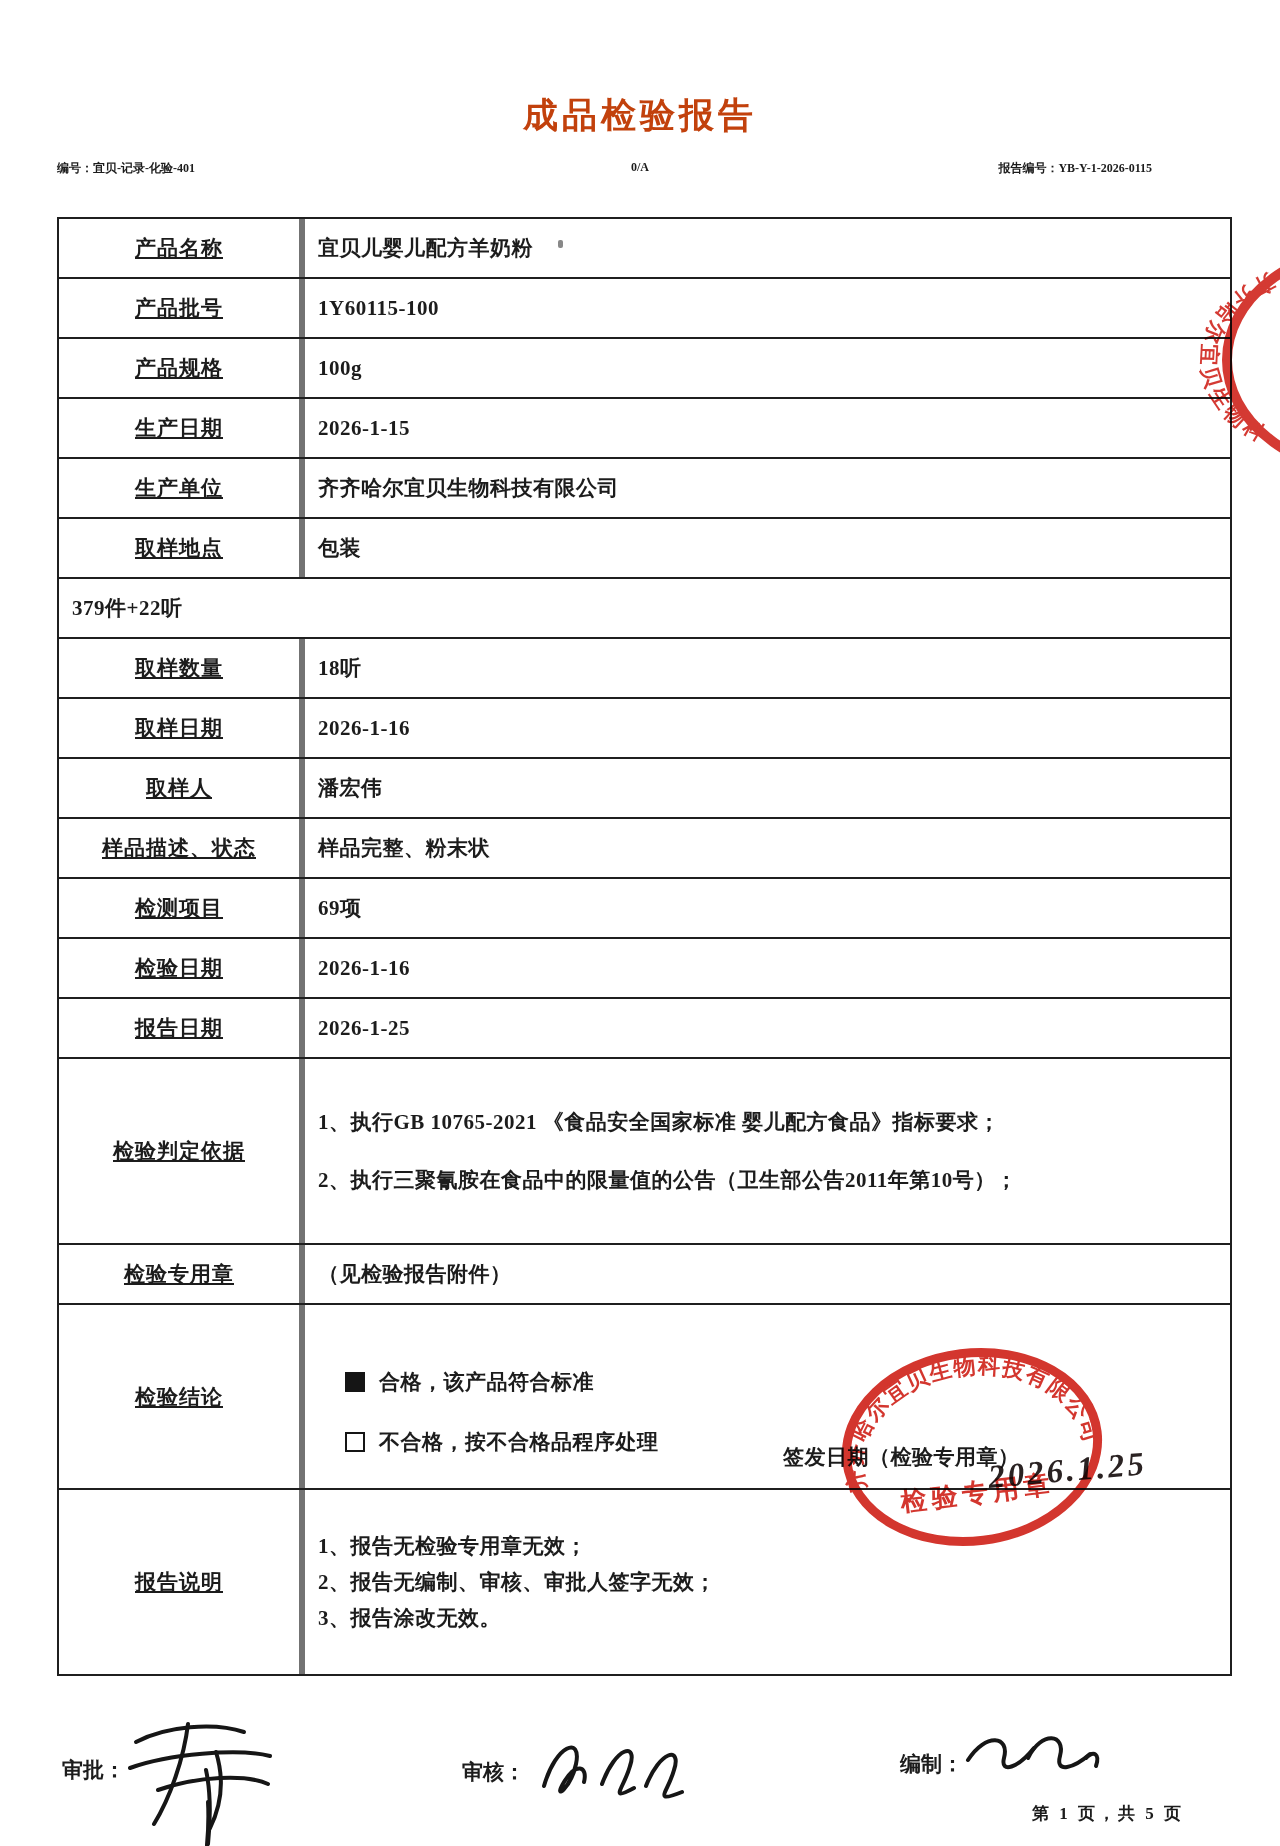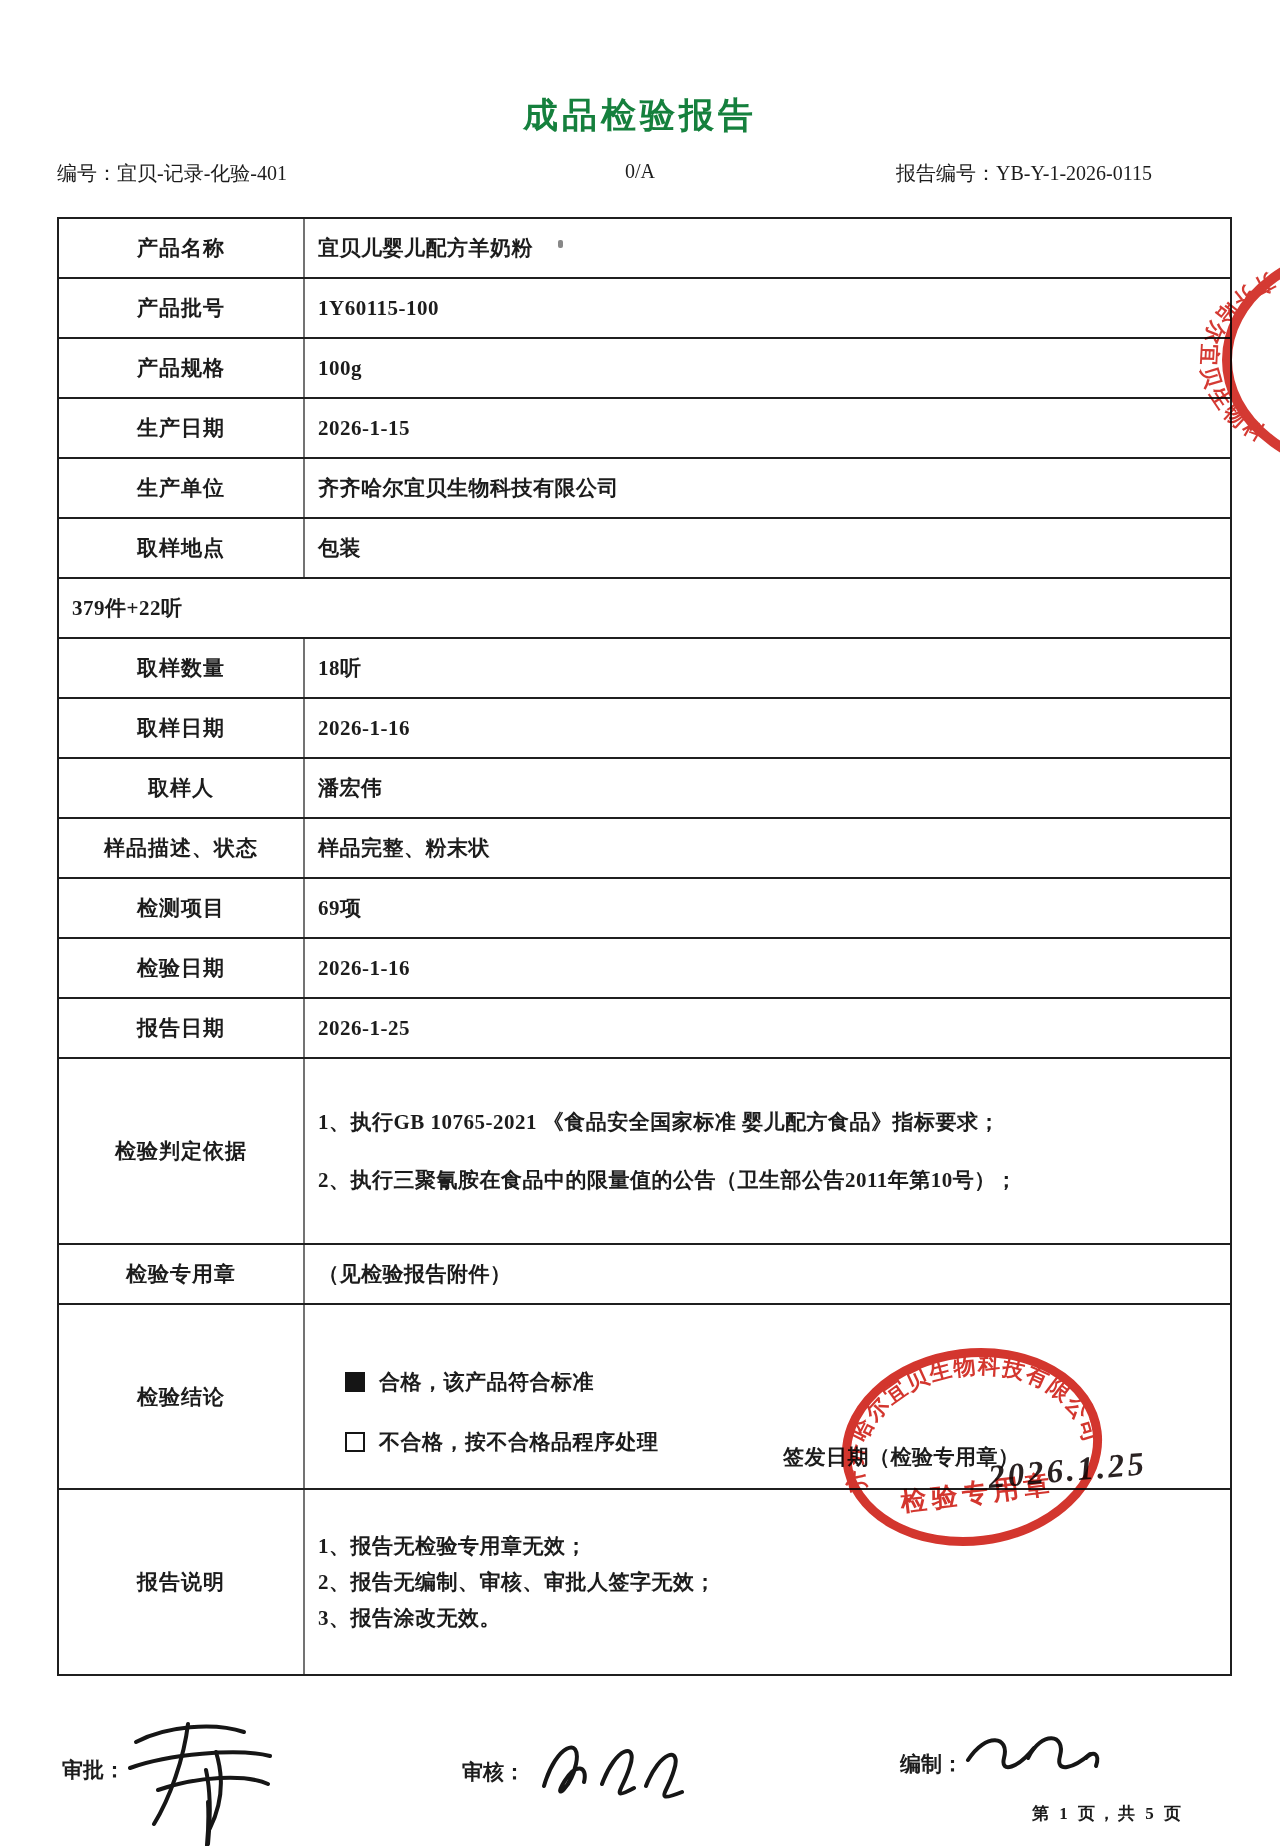--- a/index.html
+++ b/index.html
@@ -4,37 +4,37 @@
 <style>
   html,body{margin:0;padding:0;background:#e8e8e8;}
   .page{
     position:relative;width:1280px;height:1846px;background:#ffffff;
     margin:0 auto;overflow:hidden;
     font-family:"Liberation Serif","DejaVu Serif",serif;
     color:#1c1c1c;
   }
   .title{
     position:absolute;top:92px;left:0;width:100%;text-align:center;
-    font-size:35px;font-weight:800;letter-spacing:4px;color:#15803d;
-  }
-  .meta-line{position:absolute;top:160px;left:0;width:100%;height:30px;font-size:20px;font-weight:400;}
+    font-size:35px;font-weight:800;letter-spacing:4px;color:#c2410c;
+  }
+  .meta-line{position:absolute;top:160px;left:0;width:100%;height:30px;font-size:12px;font-weight:700;}
   .meta-left{position:absolute;left:57px;top:0;white-space:nowrap;}
   .meta-center{position:absolute;left:0;top:0;width:100%;text-align:center;white-space:nowrap;}
   .meta-right{position:absolute;right:128px;top:0;white-space:nowrap;}
 
   .report-table{
     position:absolute;left:57px;top:217px;width:1175px;
     border:2px solid #1f1f1f;box-sizing:border-box;background:transparent;
   }
   .trow{display:flex;border-bottom:2px solid #1f1f1f;box-sizing:border-box;}
   .trow:last-child{border-bottom:none;}
   .tlabel{
-    width:246px;flex:0 0 246px;border-right:2px solid #737373;box-sizing:border-box;
+    width:246px;flex:0 0 246px;border-right:6px solid #737373;box-sizing:border-box;
     display:flex;align-items:center;justify-content:center;
-    font-size:21px;font-weight:700;text-align:center;letter-spacing:1px;
+    font-size:21px;font-weight:700;text-align:center;letter-spacing:1px;text-decoration:underline;
   }
   .tvalue{
     flex:1;display:flex;align-items:center;padding-left:13px;
     font-size:21px;font-weight:700;letter-spacing:.5px;position:relative;
   }
   .h60{height:60px;}
   .multi .tvalue{flex-direction:column;align-items:flex-start;justify-content:center;}
   .line{line-height:28px;white-space:nowrap;}
   .gap30{gap:30px;}
   .gap26{gap:8px;}

